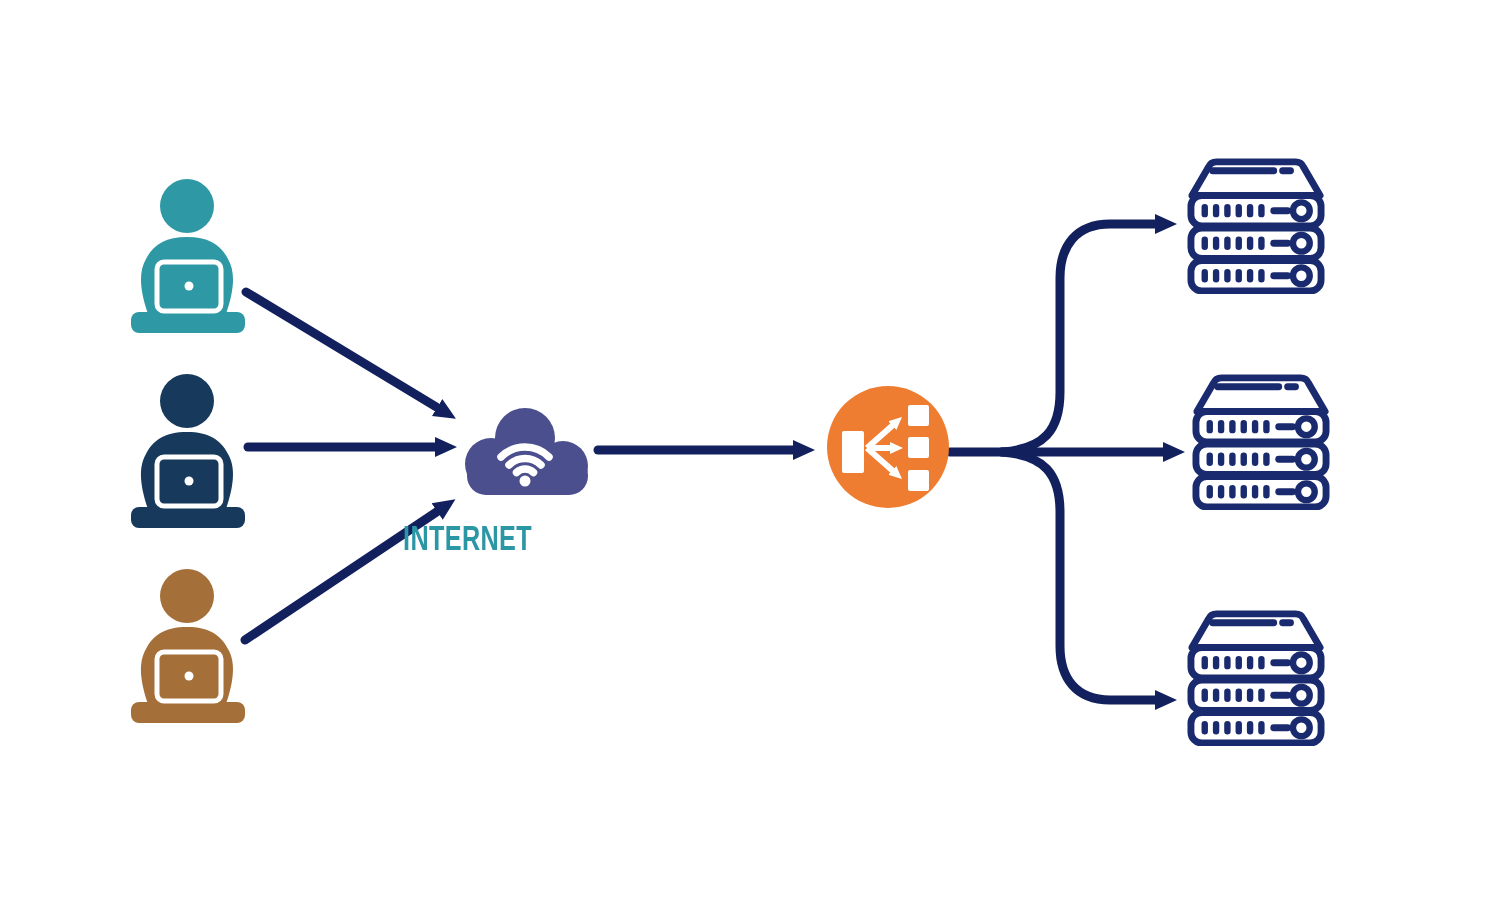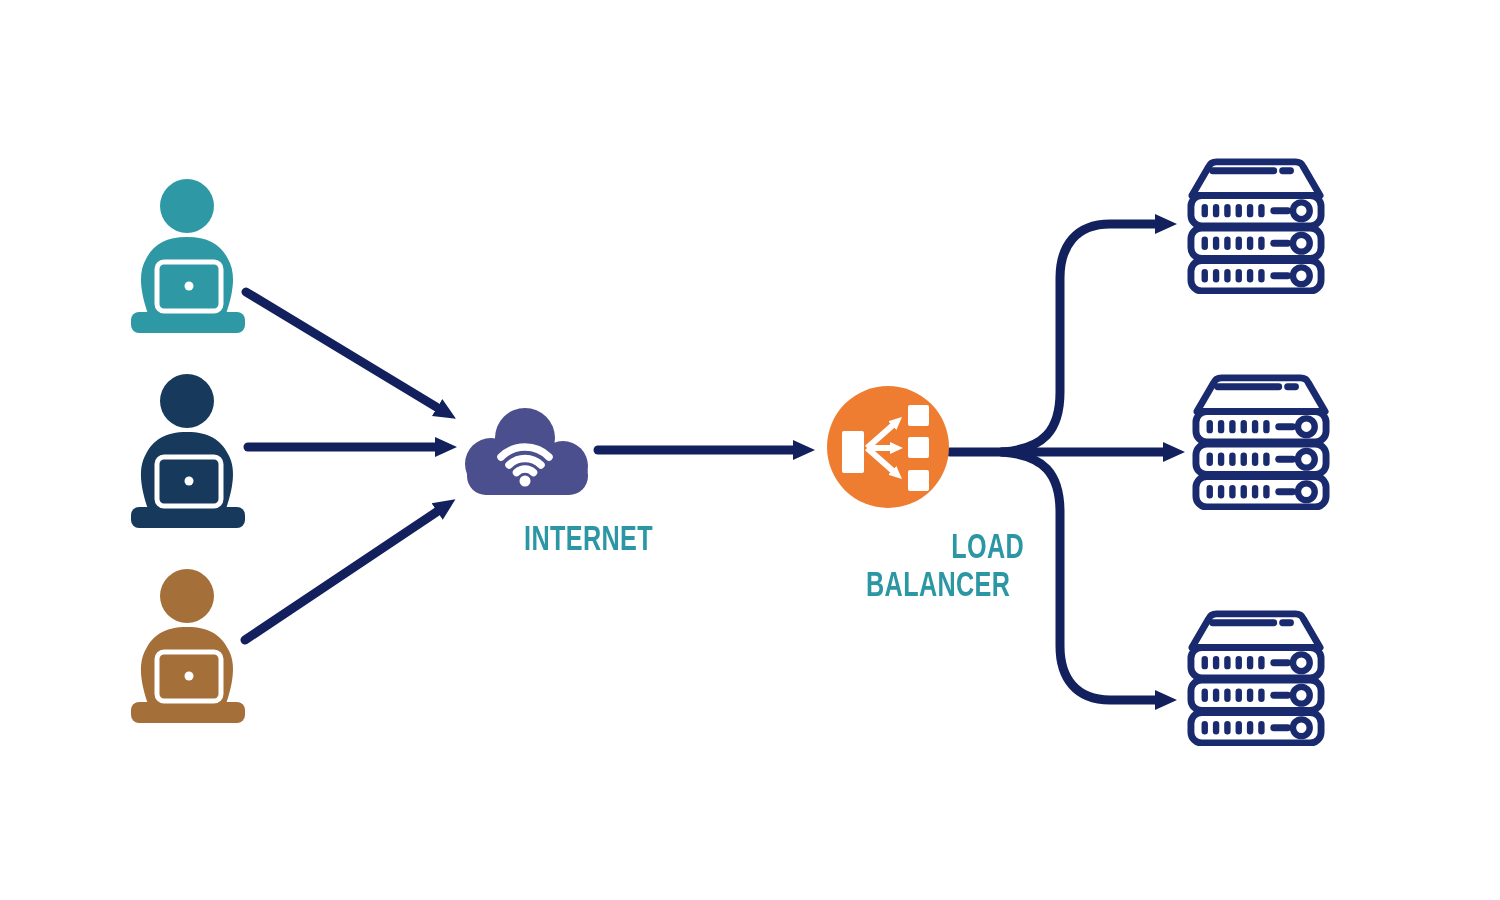--- a/index.html
+++ b/index.html
@@ -12,21 +12,21 @@
   .mk-navy{fill:var(--c-arrow,#12205e);}
   .mk-white{fill:#ffffff;}
   .node{position:absolute;z-index:2;line-height:0;}
   .u1{color:var(--c-user-1,#2e99a5);}
   .u2{color:var(--c-user-2,#17395c);}
   .u3{color:var(--c-user-3,#a56f39);}
   .cloudc{color:var(--c-cloud,#4b4f8e);}
   .lbc{color:var(--c-load-balancer,#ee7d31);}
   .srv{color:var(--c-server,#1a2a6e);}
   .diagram-label{
-    position:absolute;z-index:2;display:flex;flex-direction:column;align-items:flex-end;
+    position:absolute;z-index:2;display:flex;flex-direction:column;align-items:flex-start;
     color:var(--c-label,#2b96a4);font-weight:700;font-size:35px;line-height:38px;
     white-space:nowrap;
   }
   .diagram-label span{display:inline-block;transform:scaleX(.72);transform-origin:center;letter-spacing:.5px;}
 </style>
 </head>
 <body>
 
 <div class="canvas">
 
@@ -131,24 +131,20 @@
         <rect x="81" y="51" width="21" height="21" rx="2"></rect>
         <rect x="81" y="84" width="21" height="21" rx="2"></rect>
       </g>
       <g stroke="#fff" stroke-width="6" fill="none">
         <path d="M40 62 L66 39" marker-end="url(#ahw)"></path>
         <path d="M40 62 L64 62" marker-end="url(#ahw)"></path>
         <path d="M40 62 L66 85" marker-end="url(#ahw)"></path>
       </g>
     </svg>
   </div>
-  <div class="diagram-label" style="left:738px;top:527px;width:300px">
-    <span>LOAD</span>
-    <span>BALANCER</span>
-  </div>
 
   <div class="node" style="left:1187px;top:156px">
     <svg class="srv" width="138" height="138">
         <use href="#icon-server"></use>
       </svg>
   </div>
   <div class="node" style="left:1192px;top:372px">
     <svg class="srv" width="138" height="138">
         <use href="#icon-server"></use>
       </svg>

